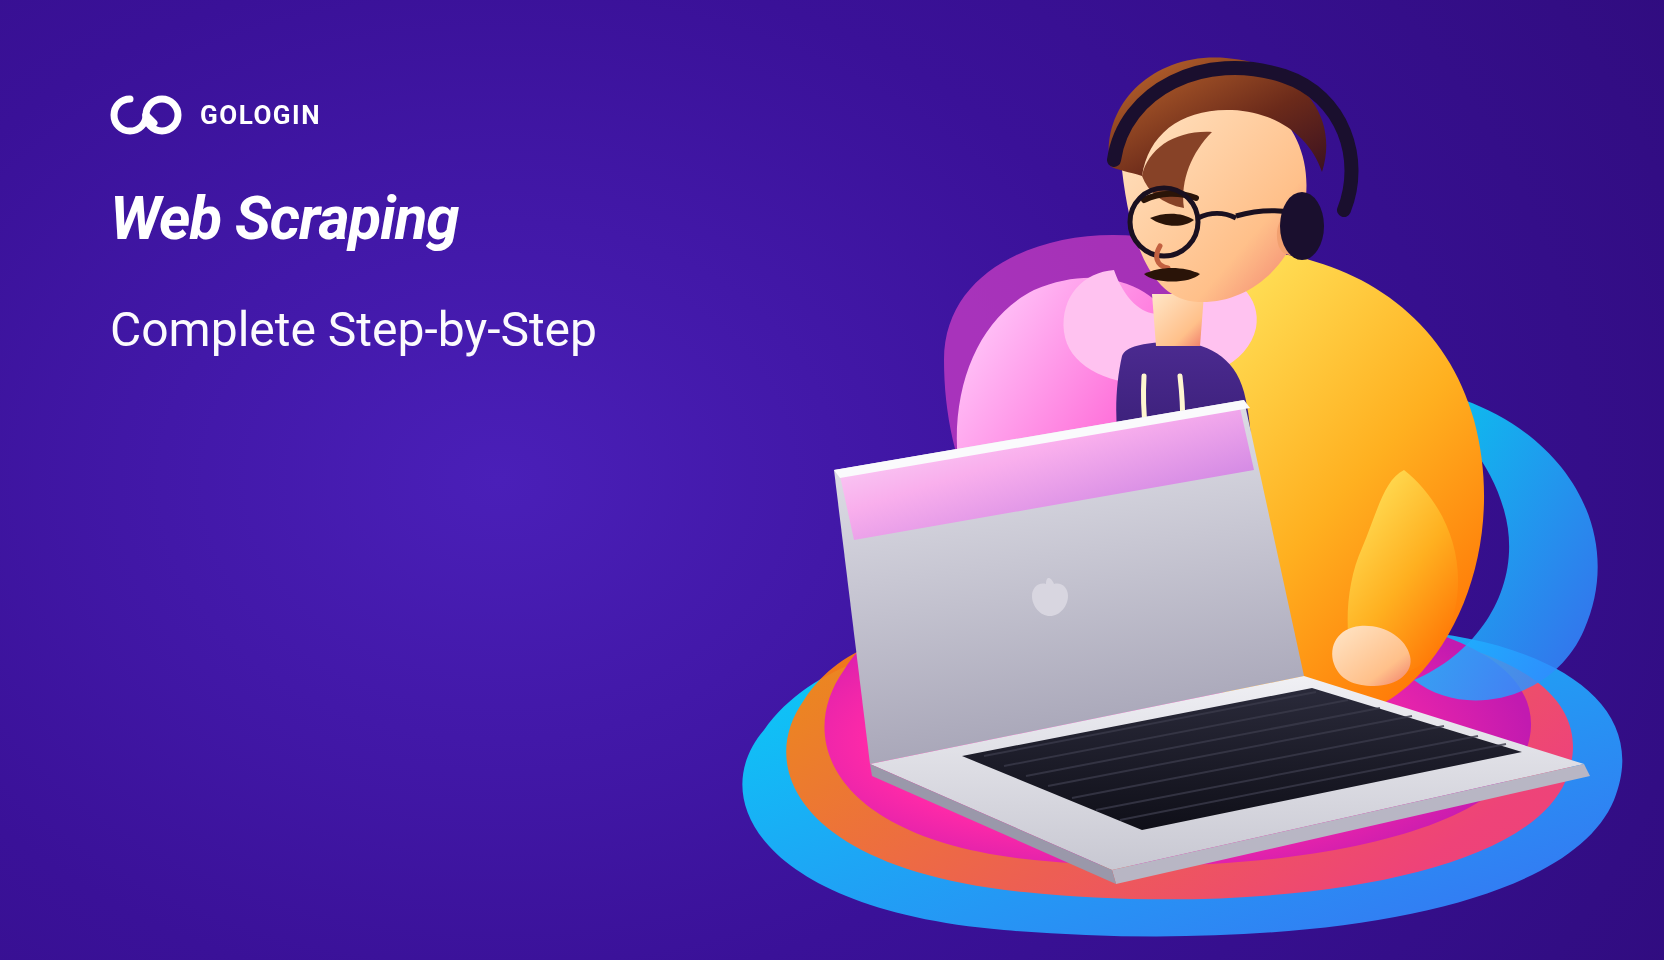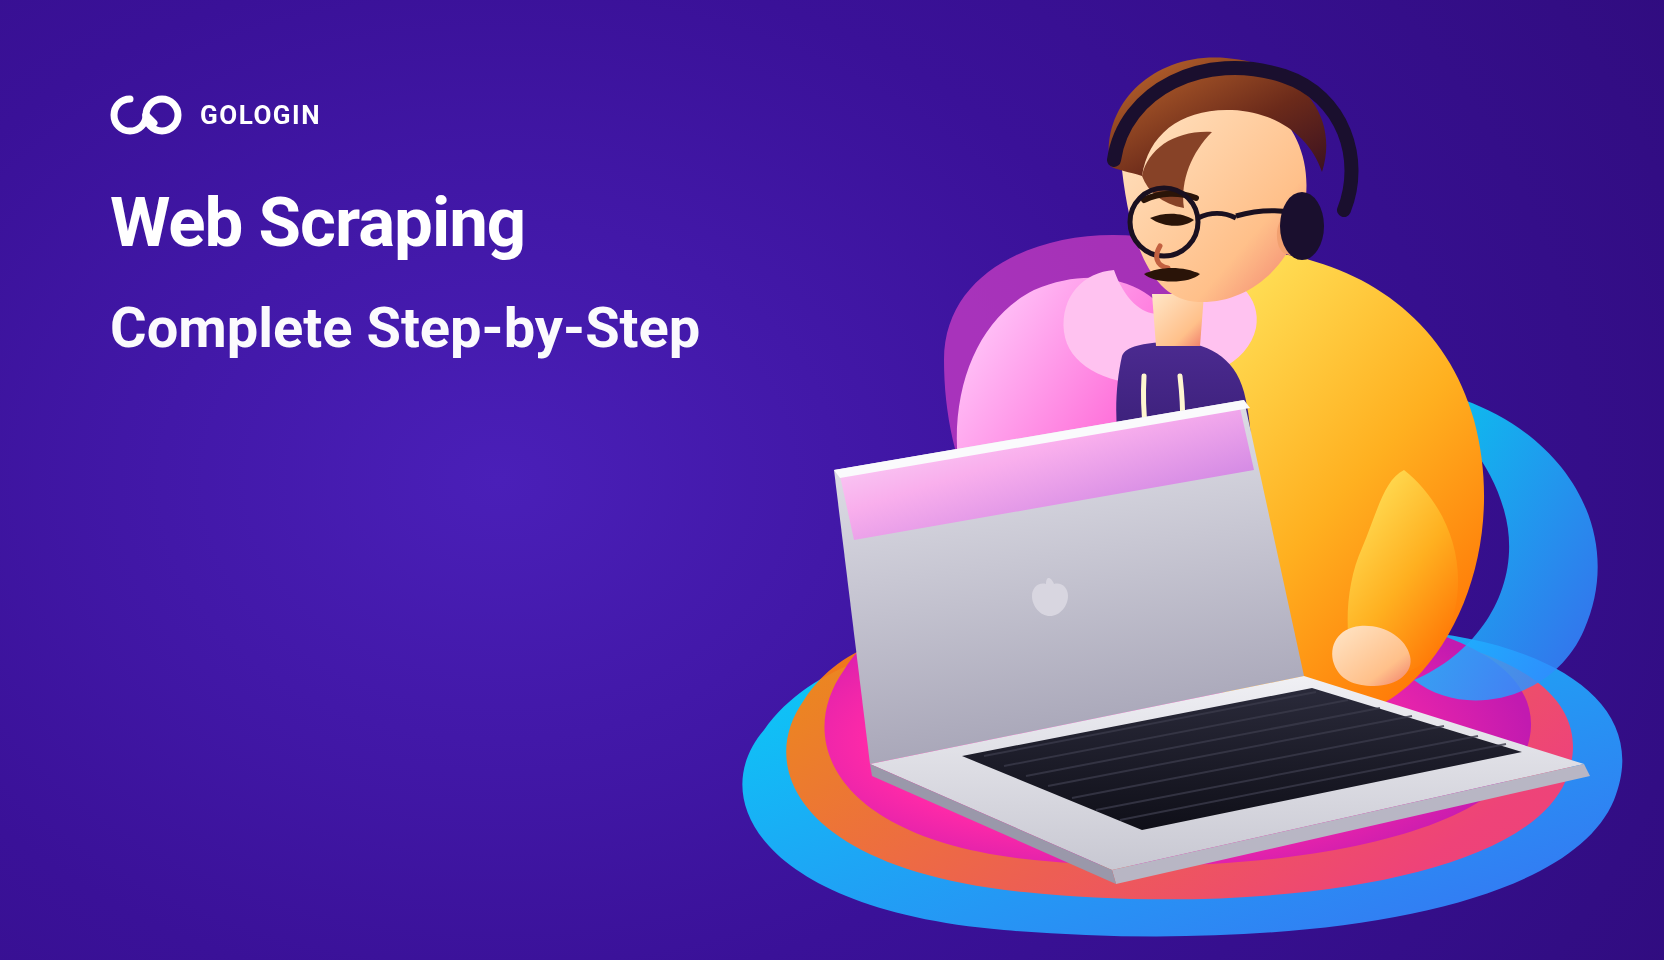--- a/index.html
+++ b/index.html
@@ -22,29 +22,30 @@
     gap: 18px;
     margin-bottom: 52px;
   }
   .brand-text {
     font-size: 26px;
     font-weight: 700;
     letter-spacing: 1.5px;
     text-align: right;
   }
   .headline {
-    font-size: 69px;
+    font-size: 60px;
     font-weight: 700;
     line-height: 1.05;
     letter-spacing: -1px;
-    margin-bottom: 34px;
+    margin-bottom: 50px;
+    font-style: italic;
   }
   .subhead {
-    font-size: 56px;
-    font-weight: 700;
+    font-size: 48px;
+    font-weight: 400;
     line-height: 1.25;
     opacity: 0.98;
   }
   .illo {
     position: absolute;
     right: 0;
     bottom: 0;
     width: 1020px;
     height: 920px;
     z-index: 5;

